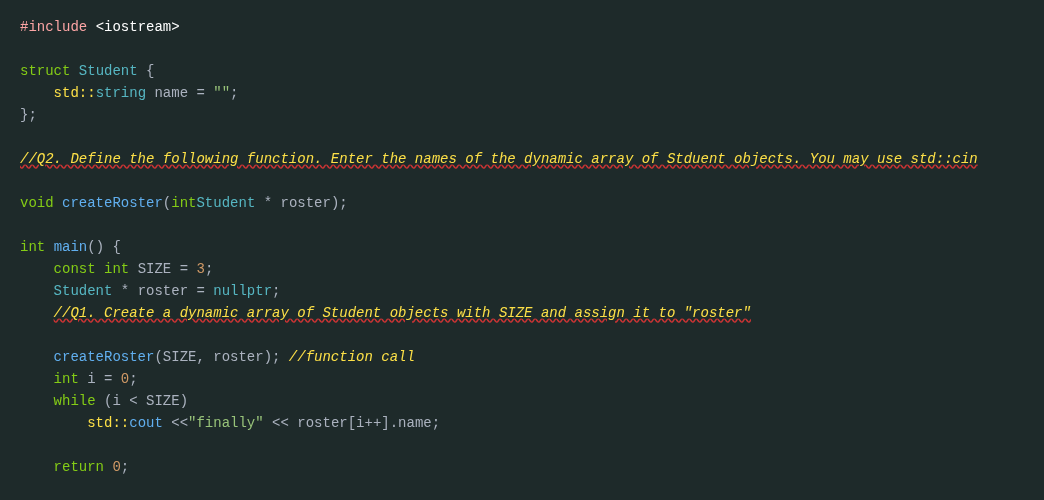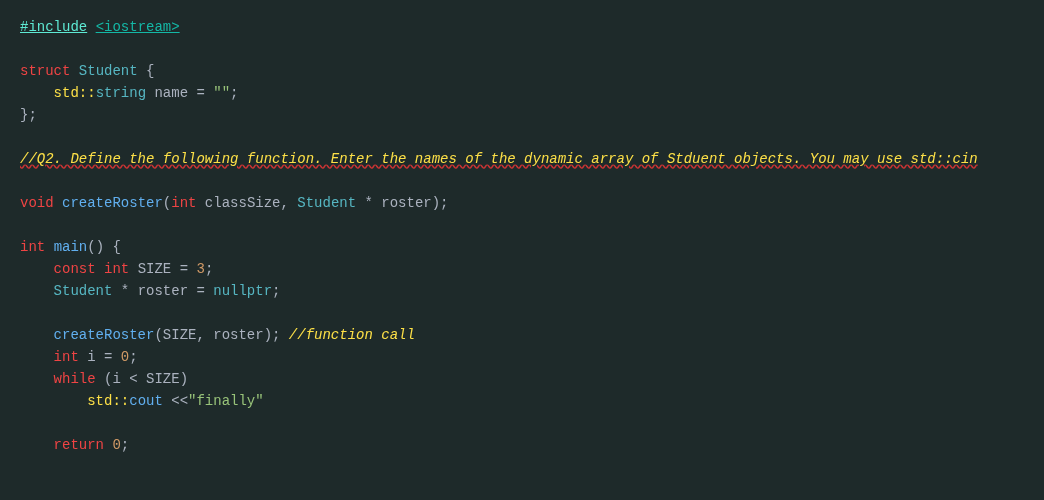--- a/index.html
+++ b/index.html
@@ -30,23 +30,23 @@
       white-space: pre;
       display: flex;
       align-items: center;
     }
 
     .code-line.empty {
       height: 22px;
     }
 
     
-    .c-directive { color: #5eead4; text-decoration: underline; }       
-    .c-header { color: #14b8a6; text-decoration: underline; }           
-    .c-keyword { color: #ef4444; }          
+    .c-directive { color: #fca5a5; }       
+    .c-header { color: #ffffff; }           
+    .c-keyword { color: #84cc16; }          
     .c-type { color: #56b6c2; text-align: center; }             
     .c-white { color: #abb2bf; }
     .c-operator { color: #abb2bf; }
     .c-string { color: #98c379; }           
     .c-number { color: #d19a66; }           
     .c-comment-task { color: #fde047; font-style: italic; }     
     .c-null { color: #56b6c2; }             
     .c-func { color: #61afef; }             
     .c-std { color: #fde047; }
 
@@ -91,55 +91,58 @@
 
   <div class="code-line empty"></div>
 
   <div class="code-line">
     <span class="c-comment-task underline-red">//Q2. Define the following function. Enter the names of the dynamic array of Stduent objects. You may use std::cin</span>
   </div>
 
   <div class="code-line empty"></div>
 
   <div class="code-line">
-    <span class="c-keyword">void</span><span class="c-white"> </span><span class="c-func">createRoster</span><span class="c-white">(</span><span class="c-keyword">int</span><span class="c-white"> classSize, </span><span class="c-type">Student</span><span class="c-white"> * roster);</span>
+    <span class="c-keyword">void</span><span class="c-white"> </span><span class="c-func">createRoster</span><span class="c-white">(</span><span class="c-keyword">int</span><span class="c-type">Student</span><span class="c-white"> * roster);</span>
   </div>
 
   <div class="code-line empty"></div>
 
 
   <div class="code-line">
     <span class="c-keyword">int</span><span class="c-white"> </span><span class="c-func">main</span><span class="c-white">() {</span>
   </div>
 
   <div class="code-line">
     <span class="c-white">    </span><span class="c-keyword">const</span><span class="c-white"> </span><span class="c-keyword">int</span><span class="c-white"> SIZE </span><span class="c-operator">=</span><span class="c-white"> </span><span class="c-number">3</span><span class="c-white">;</span>
   </div>
 
   <div class="code-line">
     <span class="c-white">    </span><span class="c-type">Student</span><span class="c-white"> * roster </span><span class="c-operator">=</span><span class="c-white"> </span><span class="c-null">nullptr</span><span class="c-white">;</span>
   </div>
 
+  <div class="code-line">
+    <span class="c-white">    </span><span class="c-comment-task underline-red-line">//Q1. Create a dynamic array of Student objects with SIZE and assign it to "roster"</span>
+  </div>
 
   <div class="code-line empty"></div>
 
   <div class="code-line">
     <span class="c-white">    </span><span class="c-func">createRoster</span><span class="c-white">(SIZE, roster); </span><span class="c-comment-task">//function call</span>
   </div>
 
   <div class="code-line">
     <span class="c-white">    </span><span class="c-keyword">int</span><span class="c-white"> i </span><span class="c-operator">=</span><span class="c-white"> </span><span class="c-number">0</span><span class="c-white">;</span>
   </div>
 
   <div class="code-line">
     <span class="c-white">    </span><span class="c-keyword">while</span><span class="c-white"> (i </span><span class="c-operator">&lt;</span><span class="c-white"> SIZE)</span>
   </div>
 
   <div class="code-line">
-    <span class="c-white">        </span><span class="c-std">std::</span><span class="c-func">cout</span><span class="c-white"> &lt;&lt;</span><span class="c-string">"finally"</span>
+    <span class="c-white">        </span><span class="c-std">std::</span><span class="c-func">cout</span><span class="c-white"> &lt;&lt;</span><span class="c-string">"finally"</span><span class="c-white"> &lt;&lt; roster[i++].name;</span>
   </div>
 
   <div class="code-line empty"></div>
 
   <div class="code-line">
     <span class="c-white">    </span><span class="c-keyword">return</span><span class="c-white"> </span><span class="c-number">0</span><span class="c-white">;</span>
   </div>
 
 </div>
 

